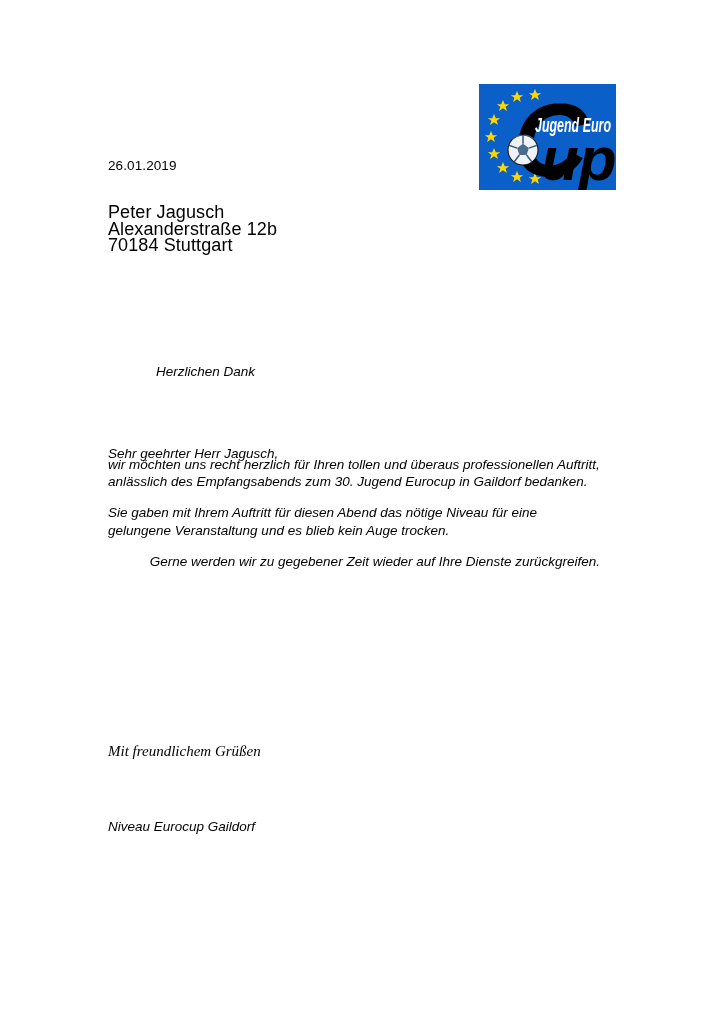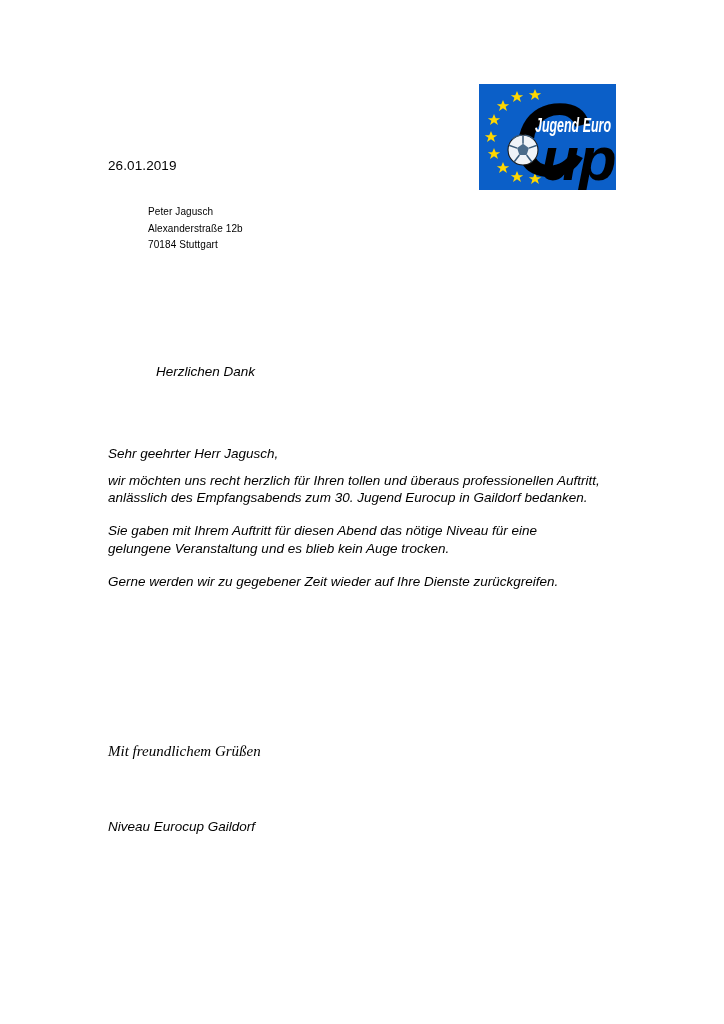--- a/index.html
+++ b/index.html
@@ -41,24 +41,23 @@
     top: 158px;
     font-size: 13.5px;
     line-height: 16px;
     letter-spacing: 0.1px;
     white-space: pre;
   }
   .addr {
     position: absolute;
     left: 108px;
     top: 204px;
-    font-size: 10px;
+    font-size: 18px;
     line-height: 16.5px;
     letter-spacing: 0.1px;
-    margin-left: 40px;
   }
   .addr div { white-space: pre; }
 
   
   .subject {
     position: absolute;
     left: 108px;
     top: 363px;
     font-style: italic;
     font-size: 13.5px;
@@ -80,23 +79,23 @@
   .body-block {
     position: absolute;
     left: 108px;
     top: 456px;
     width: 492px;
     font-style: italic;
     font-size: 13.5px;
     line-height: 17.2px;
   }
   .body-block p {
-    margin: 16px 0 14px 0;
+    margin: 0 0 14px 0;
   }
-  .body-block p:last-child { margin-bottom: 0; }
+  .body-block p:last-child { margin-bottom: 0; text-align: right; }
 
   .closing {
     position: absolute;
     left: 108px;
     top: 743px;
     font-style: italic;
     font-size: 15px;
     line-height: 17px;
     white-space: pre;
     font-family: Liberation Serif, serif;

